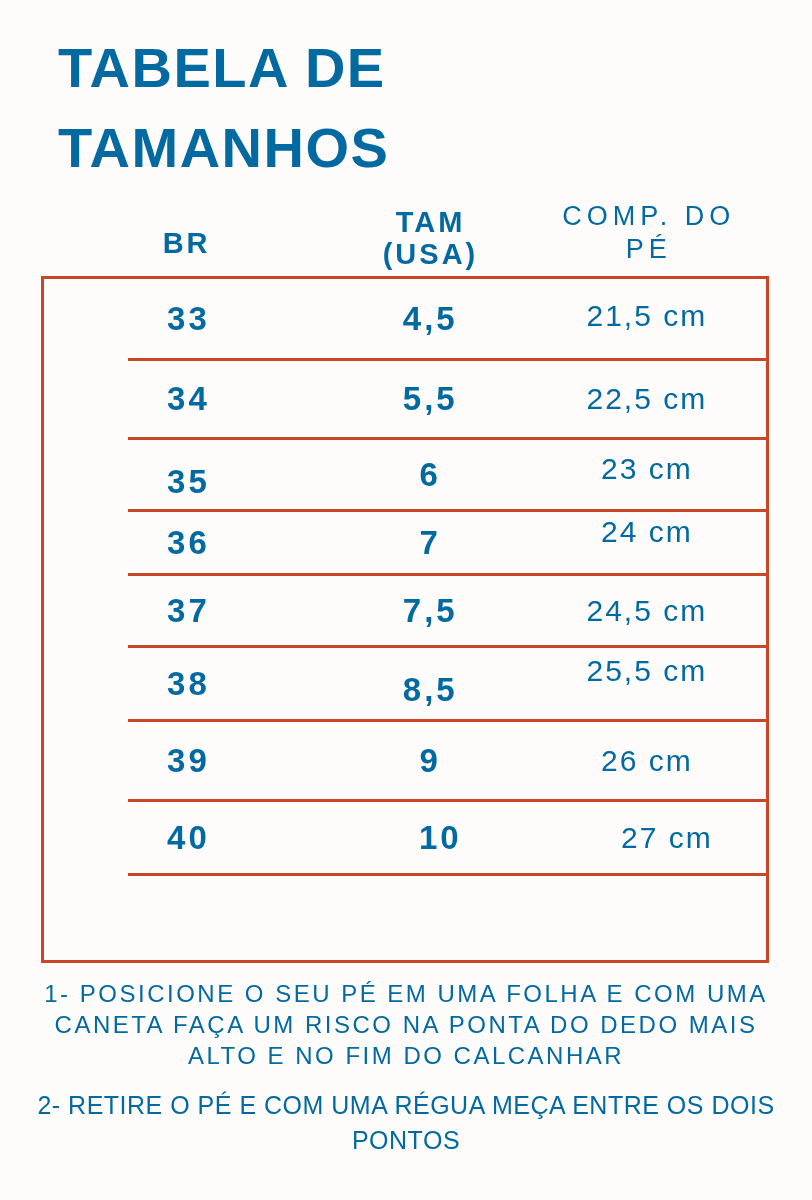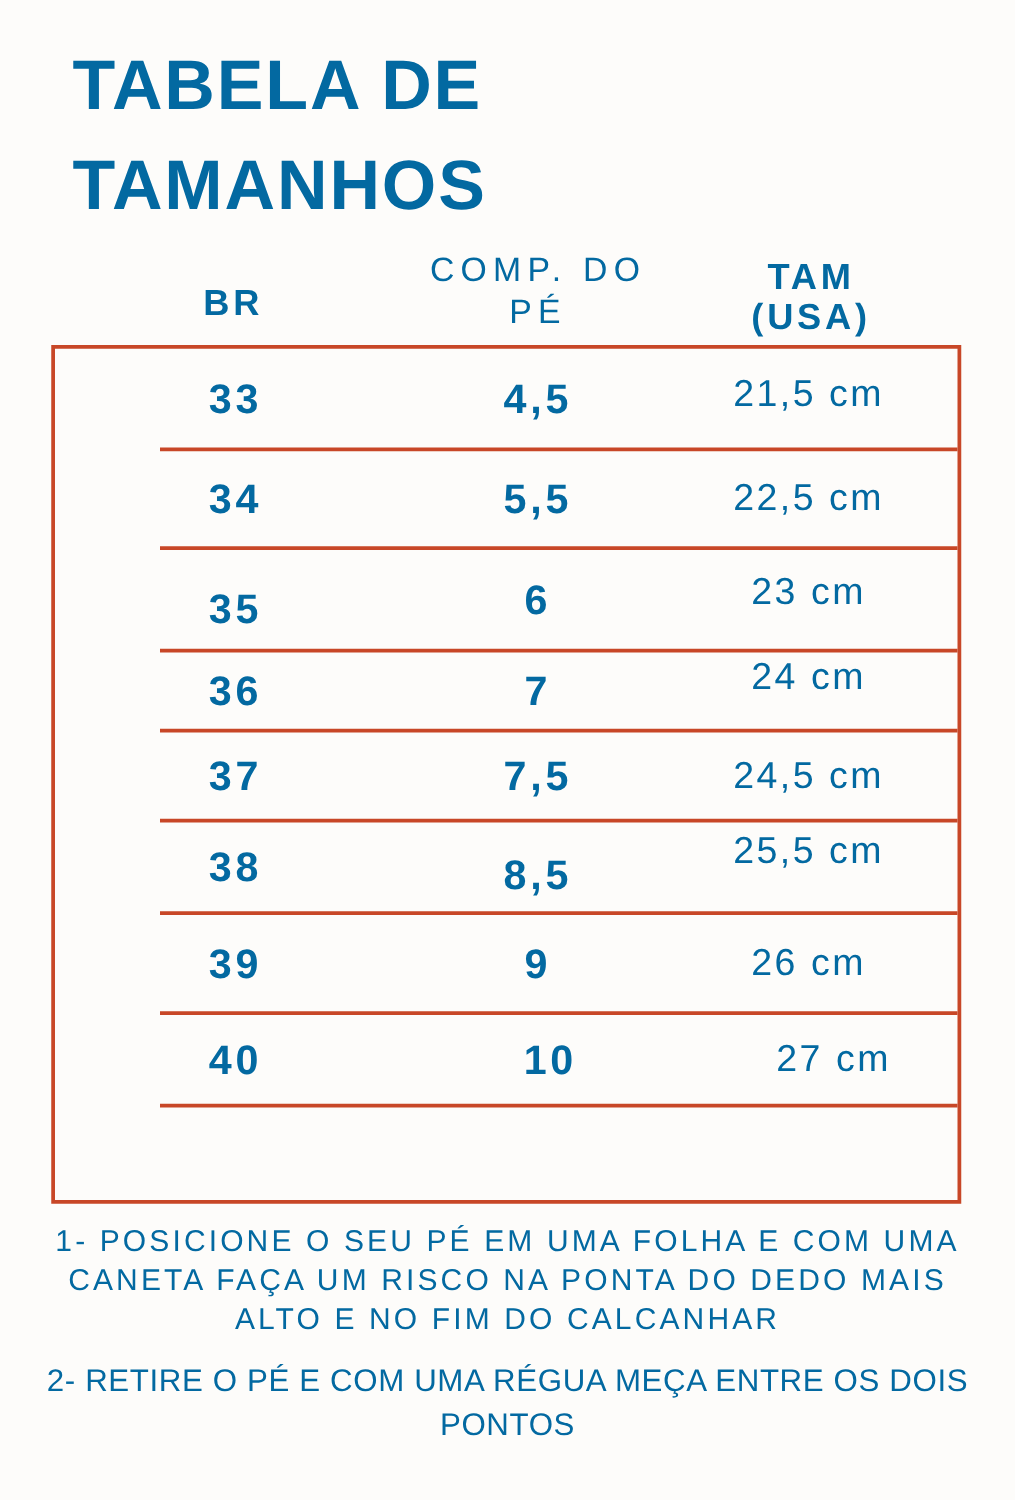--- a/index.html
+++ b/index.html
@@ -43,21 +43,21 @@
     top: 276px;
     width: 728px;
     height: 687px;
     border: 3px solid #c84727;
   }
   .row {
     display: grid;
     grid-template-columns: 40% 27% 33%;
     align-items: center;
   }
-  .r0 { height: 79px; } .r1 { height: 76px; } .r2 { height: 79px; } .r3 { height: 61px; }
+  .r0 { height: 79px; } .r1 { height: 76px; } .r2 { height: 69px; } .r3 { height: 61px; }
   .r4 { height: 69px; } .r5 { height: 71px; } .r6 { height: 77px; } .r7 { height: 71px; gap: 10px; }
   .divider { border-top: 3px solid #c84727; margin-left: 84px; }
   .cell { text-align: center; }
   .c-br, .c-usa { font-weight: 700; font-size: 33px; letter-spacing: 3px; }
   .c-foot { font-weight: 400; font-size: 30px; letter-spacing: 2px; }
   .r0 .c-foot { transform: translateY(-3px); }
   .r2 .c-br   { transform: translateY(7px); }
   .r2 .c-foot { transform: translateY(-6px); }
   .r3 .c-foot { transform: translateY(-11px); }
   .r5 .c-foot { transform: translateY(-13px); }
@@ -75,24 +75,24 @@
 </head>
 <body>
 
 <div class="page">
 
   <div class="title">TABELA DE
 TAMANHOS</div>
 
   <div class="header-row">
     <div class="hcell h-br">BR</div>
+    <div class="hcell h-usa">TAM
+(USA)</div>
     <div class="hcell h-foot">COMP. DO
 PÉ</div>
-    <div class="hcell h-usa">TAM
-(USA)</div>
   </div>
 
   <div class="table-box">
 
     <div class="row r0">
       <div class="cell c-br">33</div>
       <div class="cell c-usa">4,5</div>
       <div class="cell c-foot">21,5 cm</div>
     </div>
     <div class="divider"></div>

